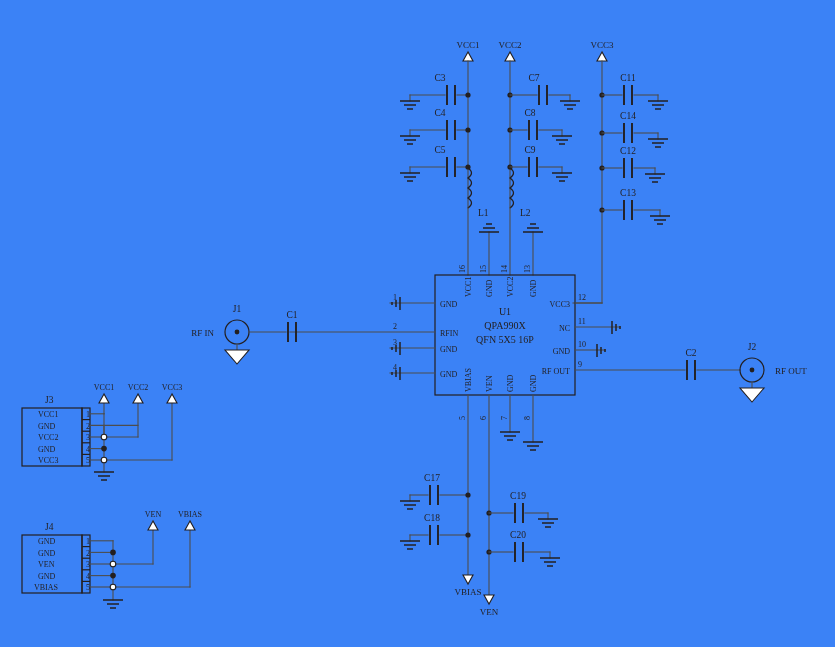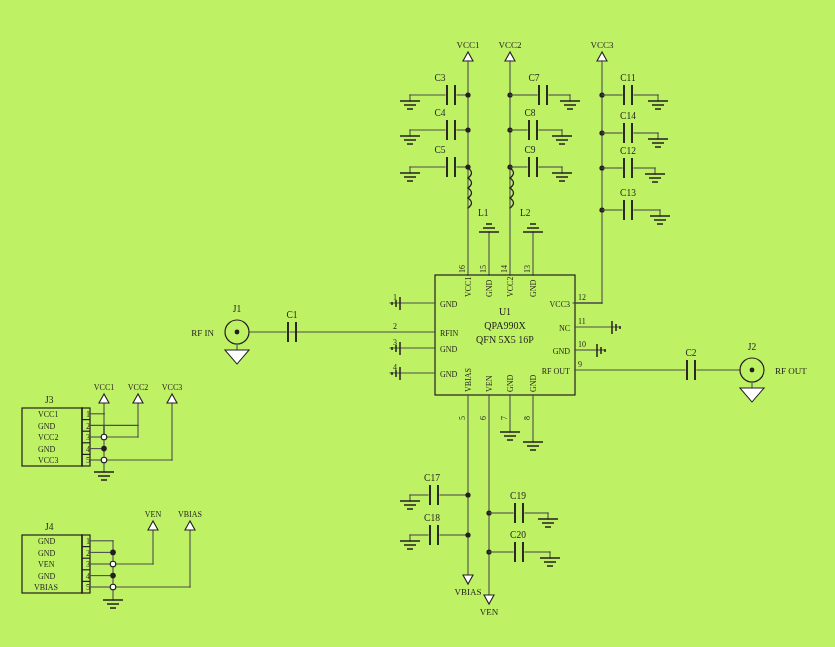--- a/index.html
+++ b/index.html
@@ -1,17 +1,17 @@
 <!DOCTYPE html>
 <html><head>
 <meta charset="utf-8">
 <style>
   html,body{margin:0;padding:0;background:#ffffff;}
   body{width:835px;height:647px;font-family:"Liberation Serif",serif;}
-  #sheet{position:relative;width:835px;height:647px;overflow:hidden;background:#bef264;text-decoration:underline;}
+  #sheet{position:relative;width:835px;height:647px;overflow:hidden;background:#3b82f6;text-decoration:underline;}
   svg{display:block;}
   text{font-family:"Liberation Serif",serif;fill:#231f20;}
   .lbl{font-size:9px;}
   .lbl-sm{font-size:8px;}
   .lbl-pin{font-size:8px;}
   .lbl-ref{font-size:9.5px;}
   .lbl-big{font-size:10px;}
   .wire{stroke:#4d4d4d;stroke-width:1.1;fill:none;stroke-linecap:square;}
   .body{stroke:#231f20;stroke-width:1.2;fill:none;}
   .plate{stroke:#231f20;stroke-width:1.9;fill:none;stroke-linecap:butt;}

